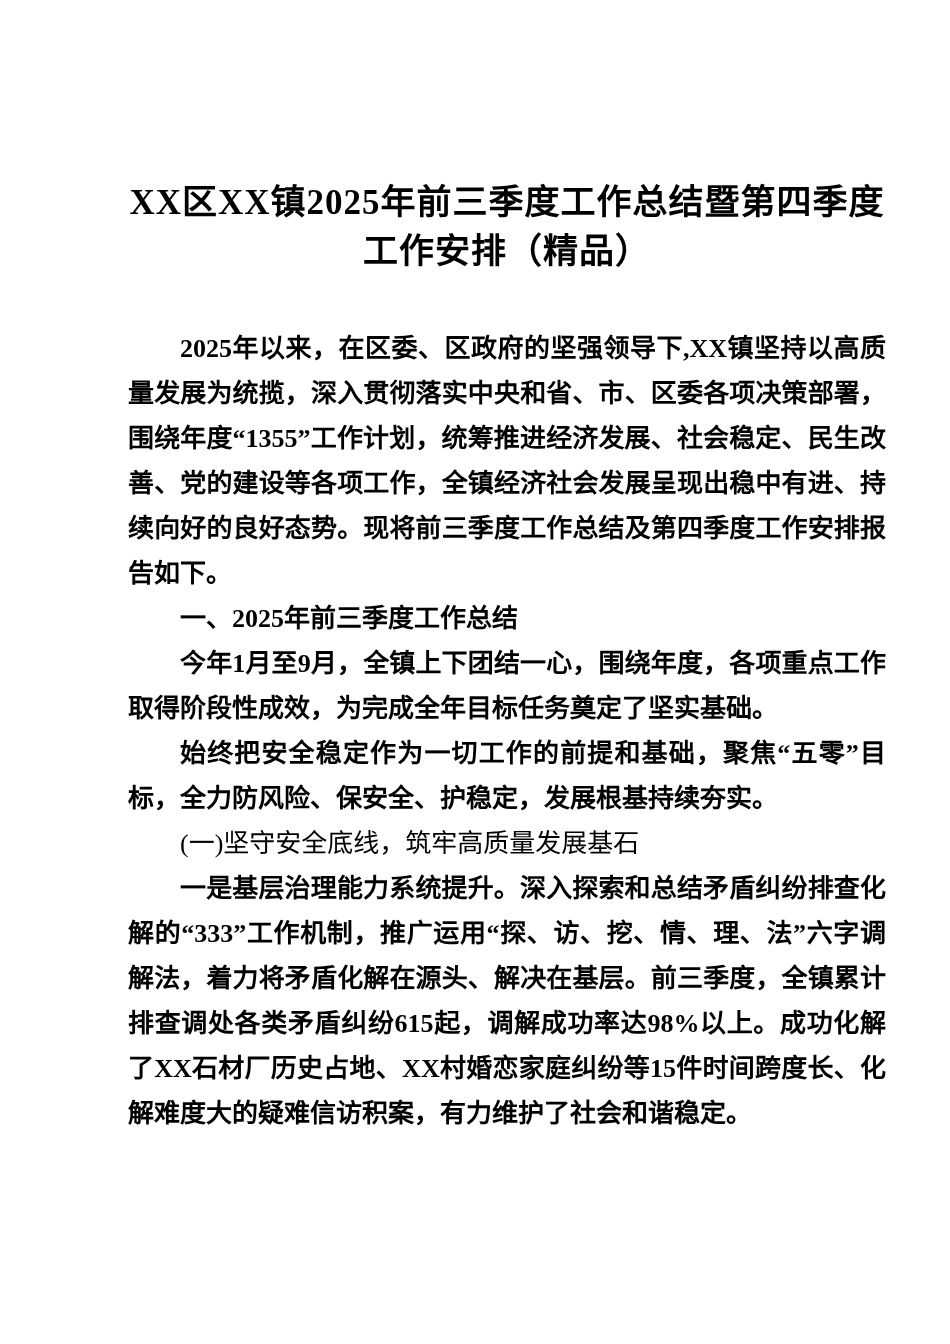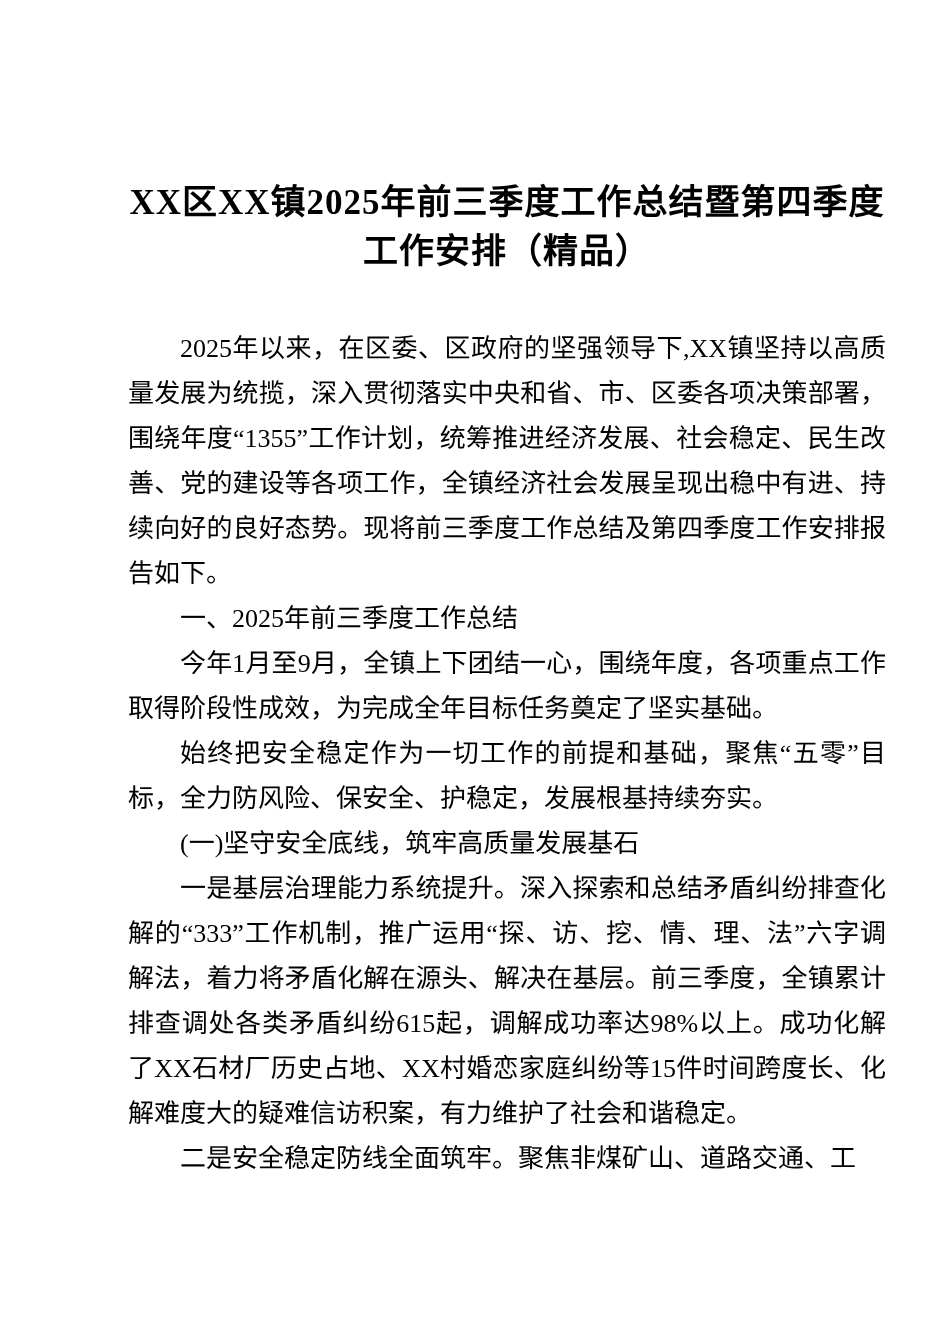--- a/index.html
+++ b/index.html
@@ -29,35 +29,35 @@
   .doc-body {
     width: 100%;
   }
   .para {
     margin: 0;
     font-size: 26px;
     line-height: 45px;
     text-align: justify;
     text-indent: 2em;
     word-break: break-all;
+    font-weight: bold;
   }
   .heading1 {
-    font-weight: normal;
+    font-weight: bold;
   }
   .heading2 {
     font-weight: normal;
   }
 </style>
 </head>
 <body>
 
 <div class="page">
   <h1 class="doc-title">XX区XX镇2025年前三季度工作总结暨第四季度工作安排（精品）</h1>
   <div class="doc-body" id="doc-body">
       <p class="para body">2025年以来，在区委、区政府的坚强领导下,XX镇坚持以高质量发展为统揽，深入贯彻落实中央和省、市、区委各项决策部署，围绕年度“1355”工作计划，统筹推进经济发展、社会稳定、民生改善、党的建设等各项工作，全镇经济社会发展呈现出稳中有进、持续向好的良好态势。现将前三季度工作总结及第四季度工作安排报告如下。</p>
       <p class="para heading1">一、2025年前三季度工作总结</p>
       <p class="para body">今年1月至9月，全镇上下团结一心，围绕年度，各项重点工作取得阶段性成效，为完成全年目标任务奠定了坚实基础。</p>
       <p class="para body">始终把安全稳定作为一切工作的前提和基础，聚焦“五零”目标，全力防风险、保安全、护稳定，发展根基持续夯实。</p>
       <p class="para heading2">(一)坚守安全底线，筑牢高质量发展基石</p>
       <p class="para body">一是基层治理能力系统提升。深入探索和总结矛盾纠纷排查化解的“333”工作机制，推广运用“探、访、挖、情、理、法”六字调解法，着力将矛盾化解在源头、解决在基层。前三季度，全镇累计排查调处各类矛盾纠纷615起，调解成功率达98%以上。成功化解了XX石材厂历史占地、XX村婚恋家庭纠纷等15件时间跨度长、化解难度大的疑难信访积案，有力维护了社会和谐稳定。</p>
-      <p class="para body">二是安全稳定防线全面筑牢。聚焦非煤矿山、道路交通、工</p>
     </div>
 </div>
 
 </body></html>

